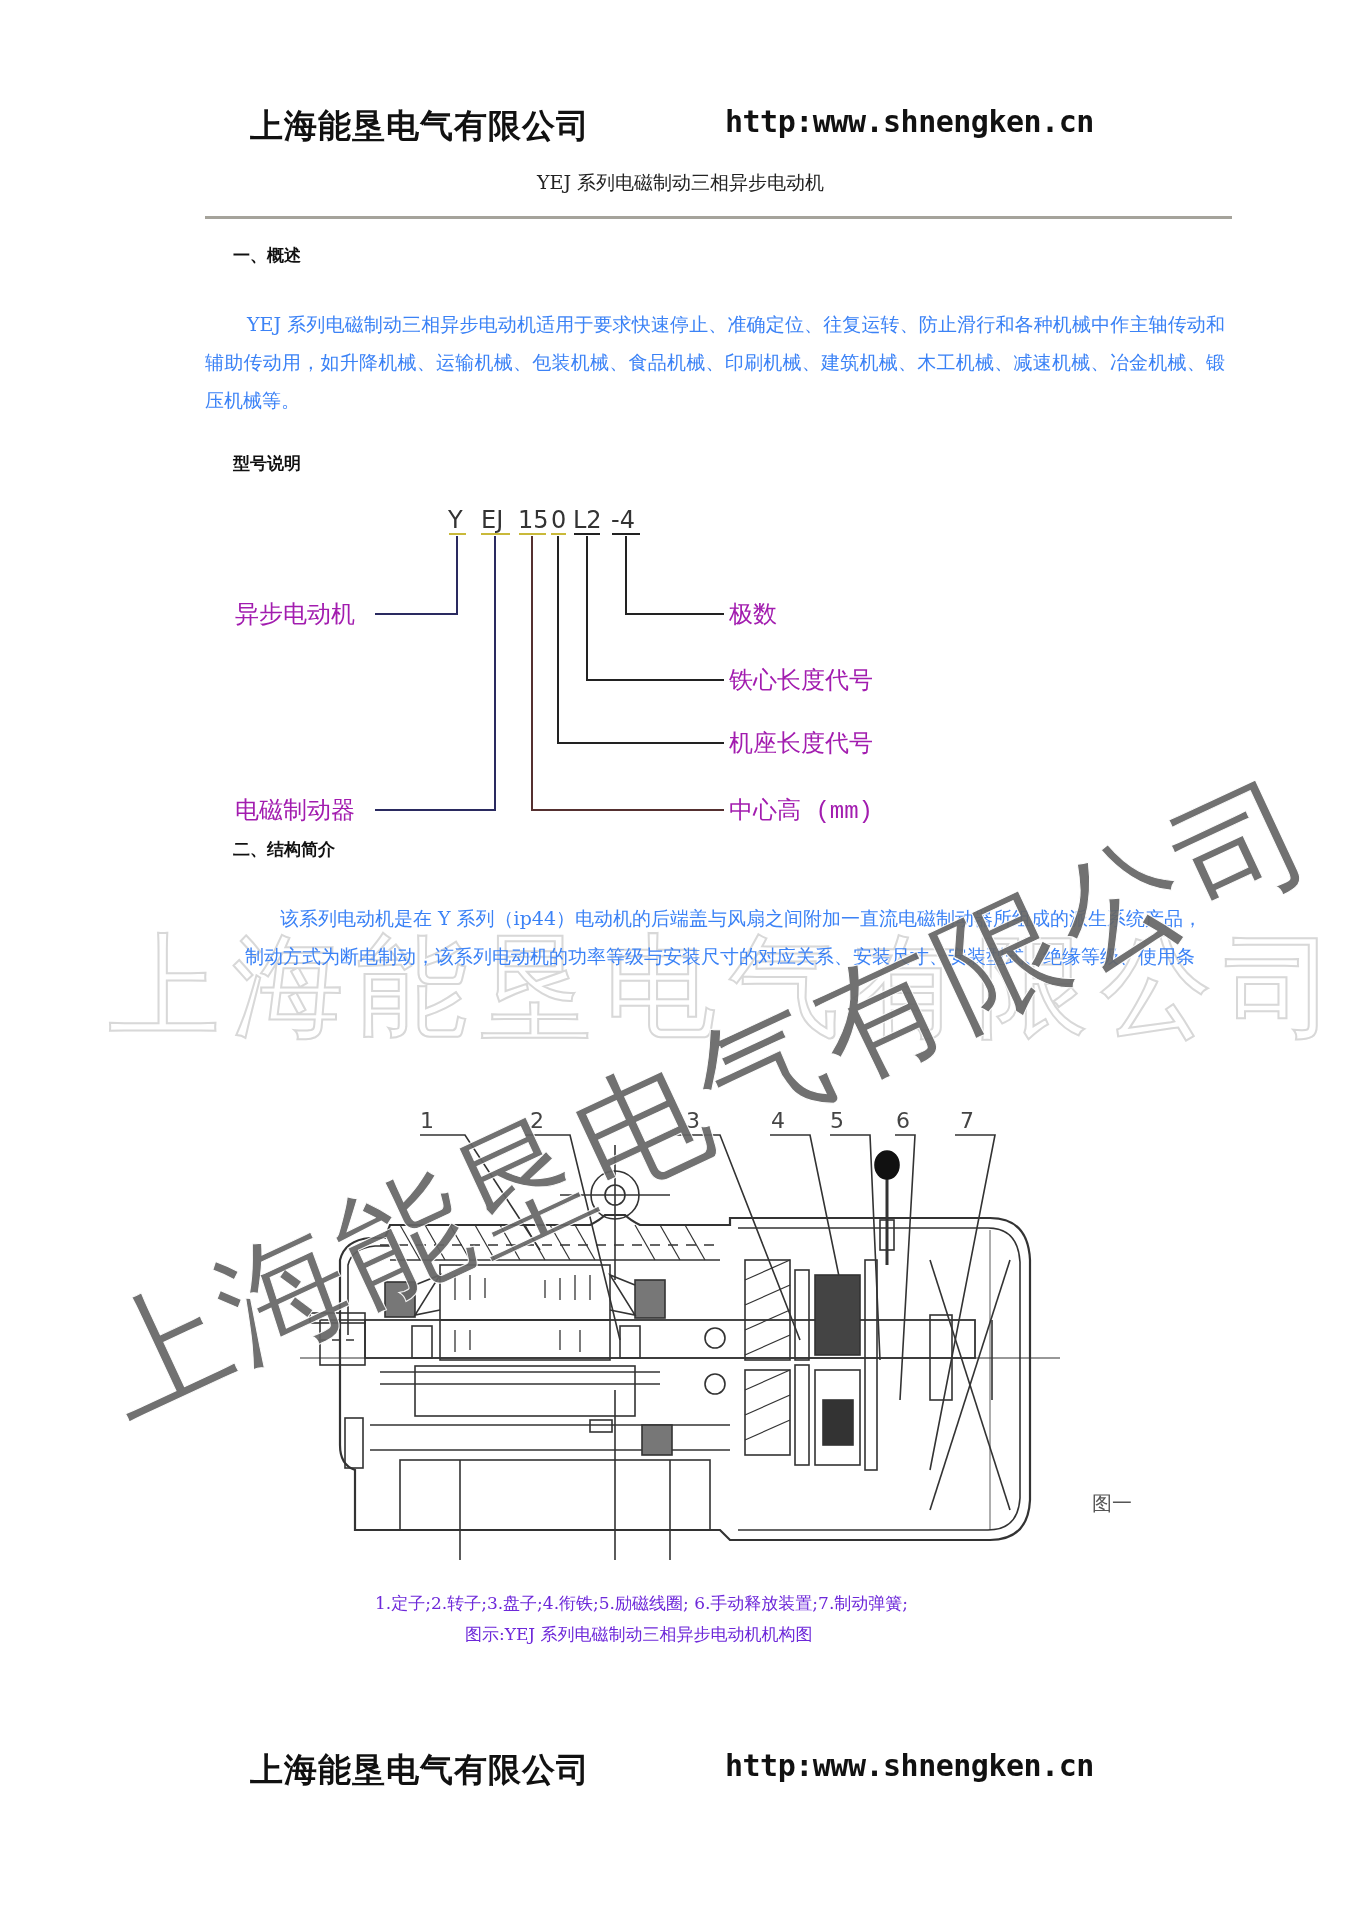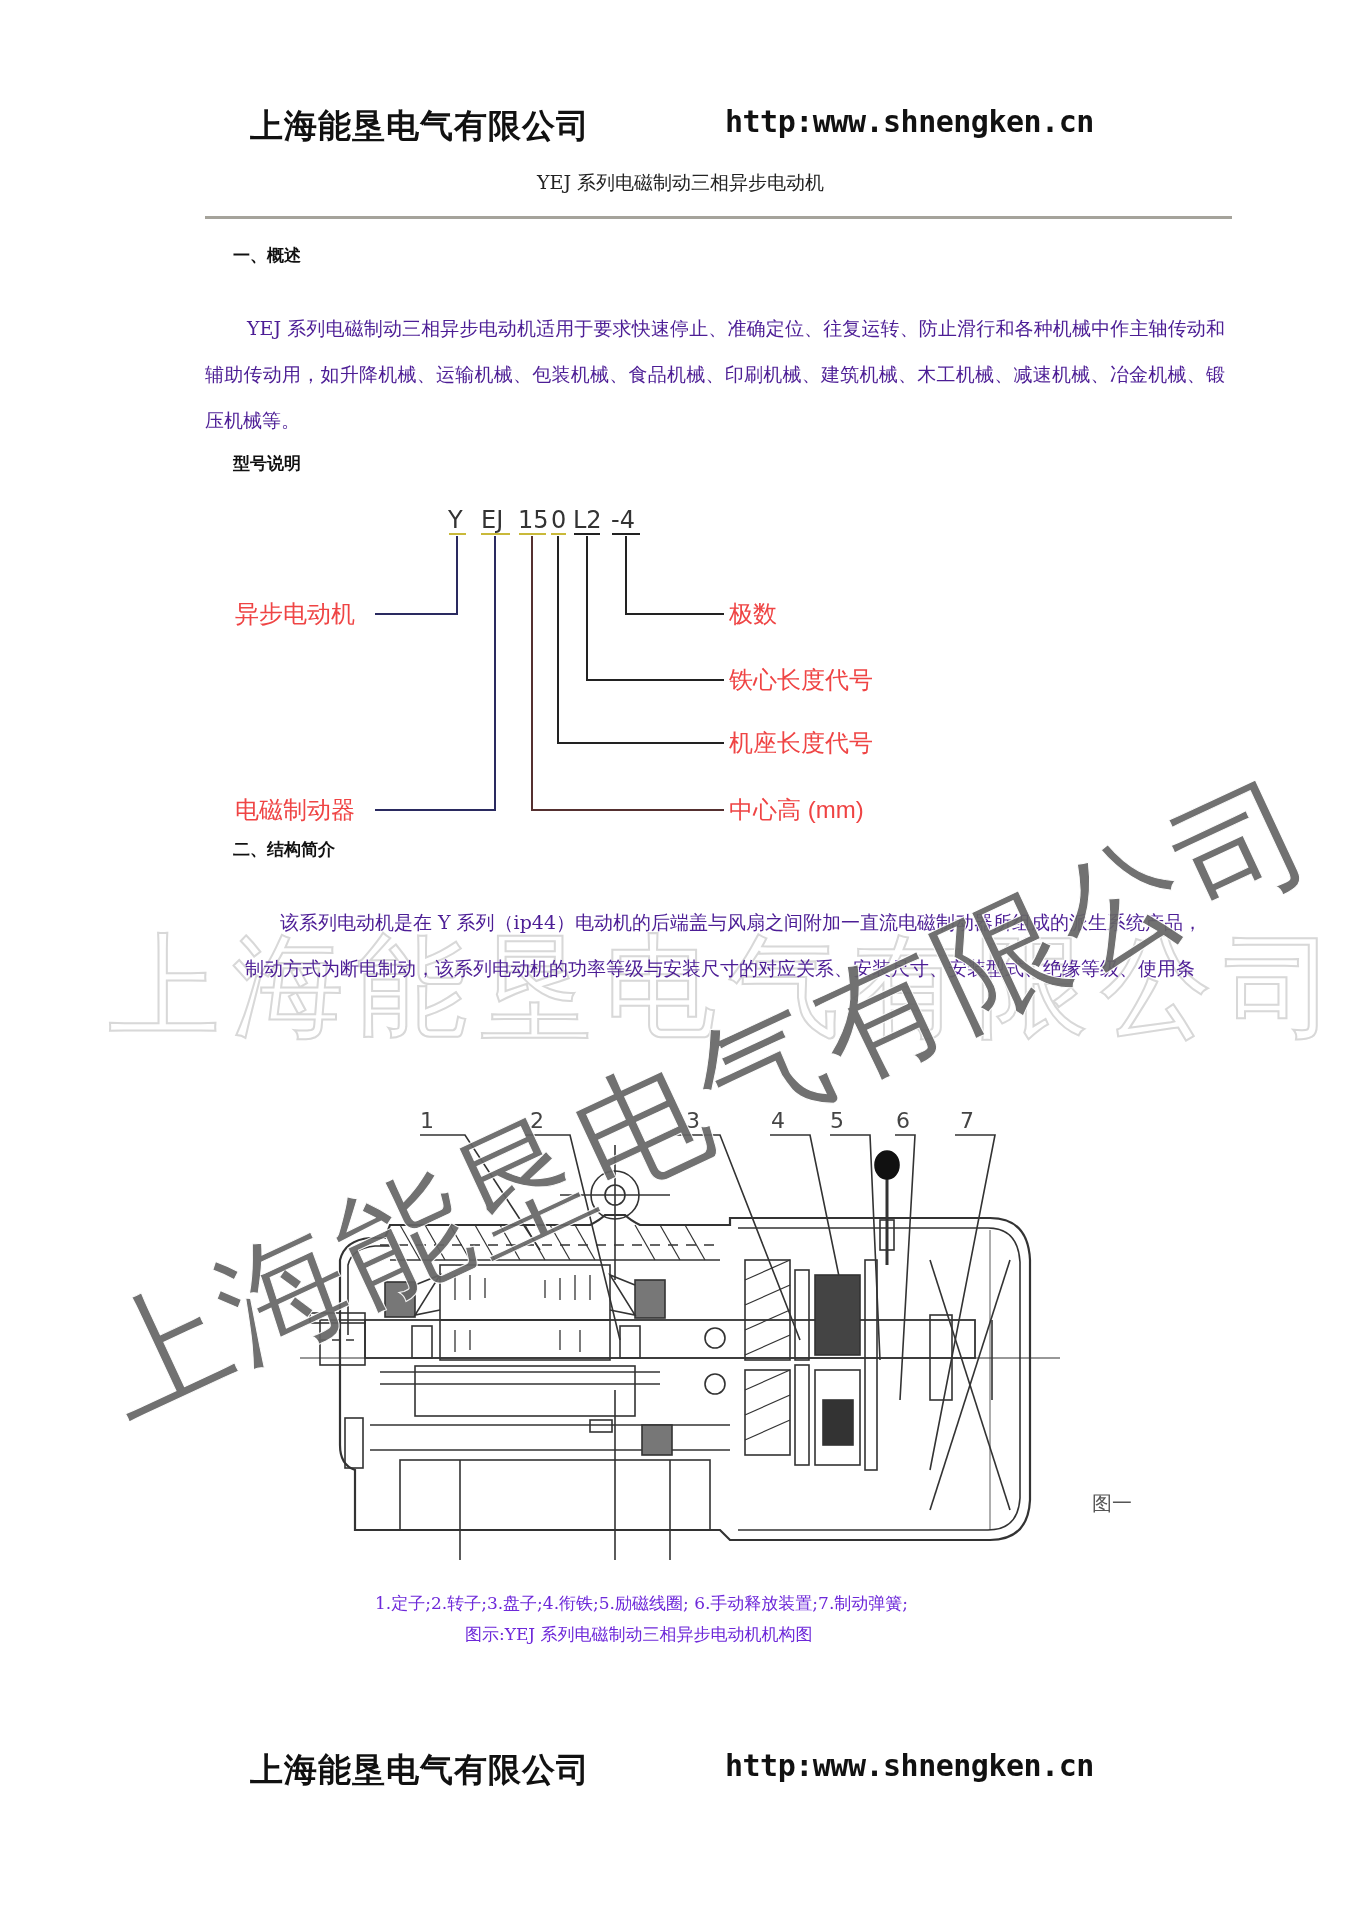--- a/index.html
+++ b/index.html
@@ -6,25 +6,25 @@
   body { width:1357px; height:1920px; position:relative; overflow:hidden;
          font-family:"DejaVu Serif", "Liberation Serif", serif; color:#111; }
   .abs { position:absolute; }
   .hdr-company { font-family:"DejaVu Sans", "Liberation Sans", sans-serif; font-weight:bold;
                  font-size:33px; letter-spacing:1px; color:#111; white-space:nowrap; }
   .hdr-url { font-family:"DejaVu Sans Mono", "Liberation Mono", monospace; font-weight:bold;
              font-size:30px; color:#111; white-space:nowrap; letter-spacing:-0.5px; }
   .doc-title { font-size:19px; color:#222; white-space:nowrap; }
   .rule { height:3px; background:#a5a39b; }
   .sec-head { font-family:"DejaVu Sans", "Liberation Sans", sans-serif; font-weight:bold; font-size:17px; white-space:nowrap;margin-left:28px; }
-  .para { font-size:19px; line-height:46px; color:#4c1d95; text-align:justify; }
+  .para { font-size:19px; line-height:38px; color:#3b82f6; text-align:justify; }
   .para p { margin:0; }
   .indent { text-indent:42px; }
   .model-char { font-family:"DejaVu Sans", "Liberation Sans", sans-serif; font-size:24px; color:#333; white-space:nowrap; }
-  .model-label { font-family:Liberation Sans, sans-serif; font-size:24px; color:#ef4444; white-space:nowrap; }
+  .model-label { font-family:Liberation Mono, monospace; font-size:24px; color:#a21caf; white-space:nowrap; }
   .part-num { font-family:"DejaVu Sans", "Liberation Sans", sans-serif; font-size:22px; color:#444; }
   .caption { font-size:17px; color:#6d28d9; white-space:nowrap; }
   .wm-faint { font-family:"DejaVu Serif", "Liberation Serif", serif; font-size:112px; color:transparent;
               -webkit-text-stroke:2px #d8d8d8; letter-spacing:12px; white-space:nowrap; }
   .wm-diag { font-family:"DejaVu Serif", "Liberation Serif", serif; font-size:128px; color:#666;
              white-space:nowrap; transform-origin:0 0; transform:rotate(-25deg); letter-spacing:4px;
              -webkit-text-stroke:1px #ffffff; opacity:0.92; }
   .fig-label { font-family:"DejaVu Sans", "Liberation Sans", sans-serif; font-size:20px; color:#555; }
 </style>
 </head>

